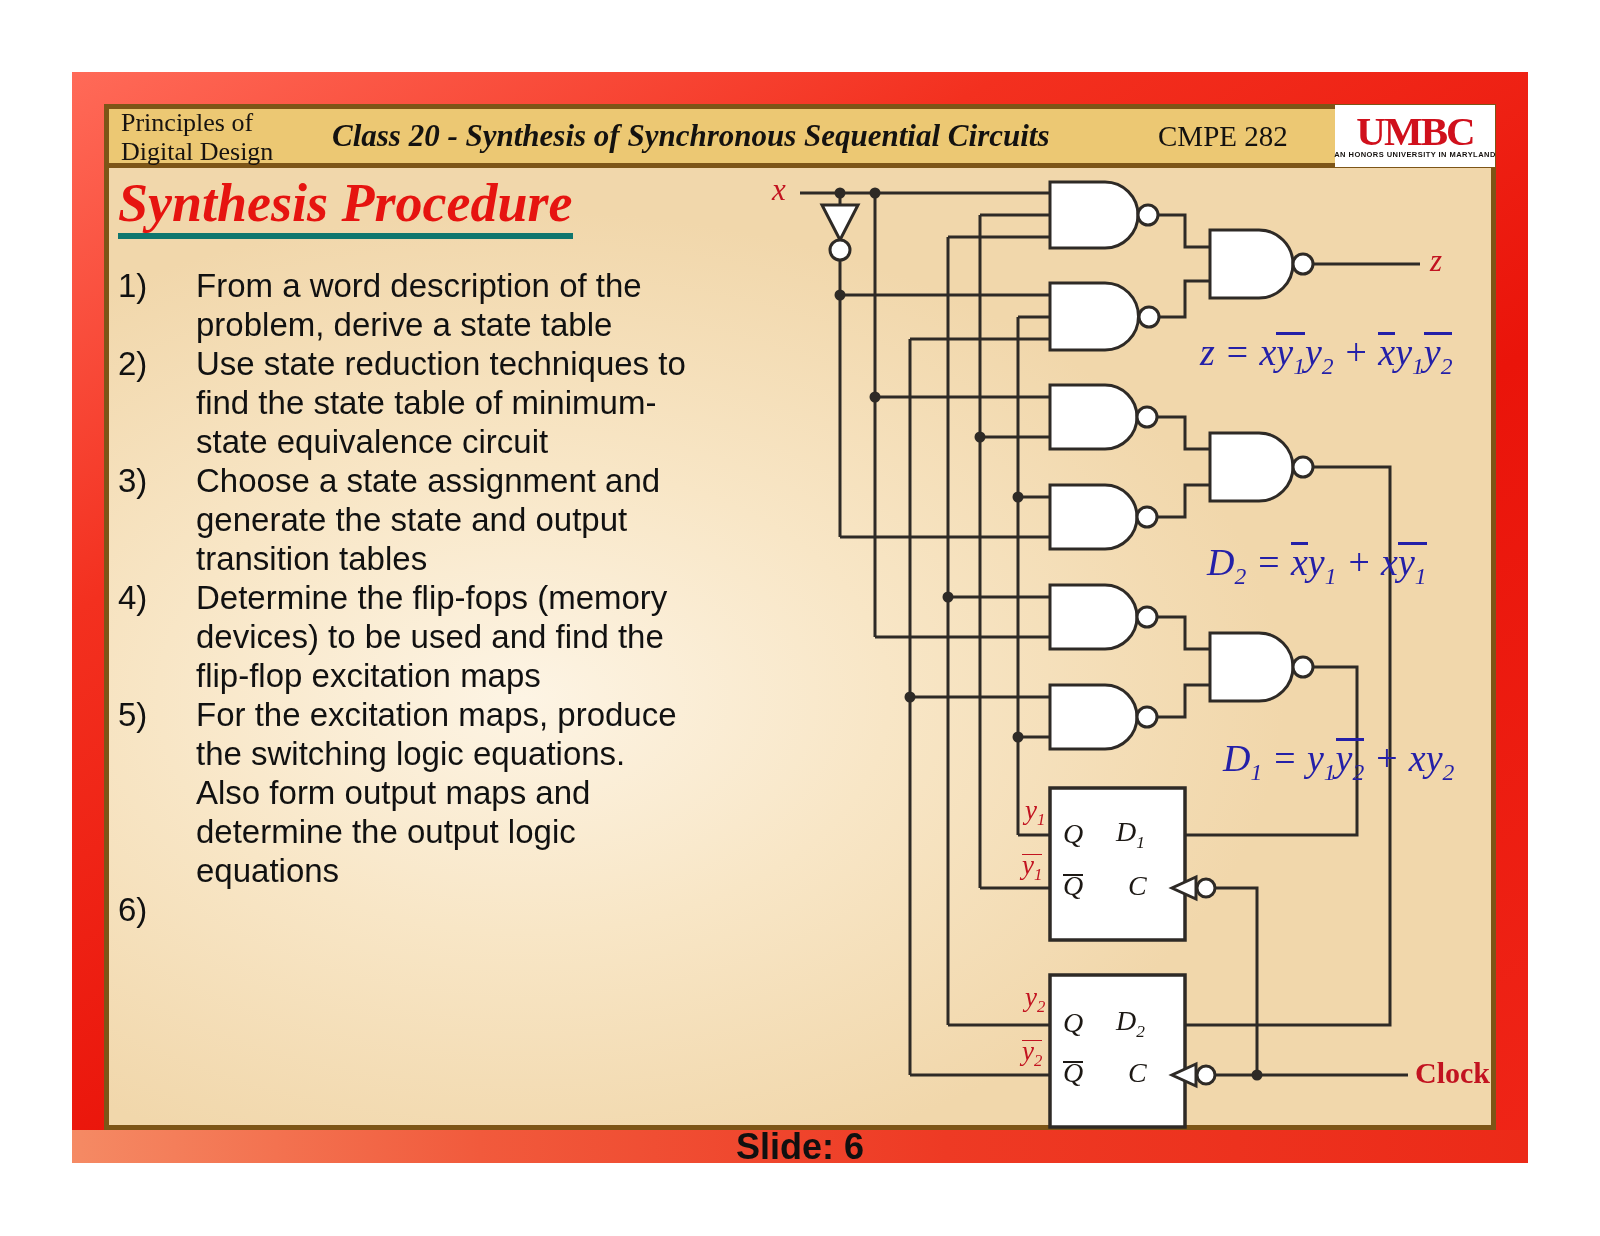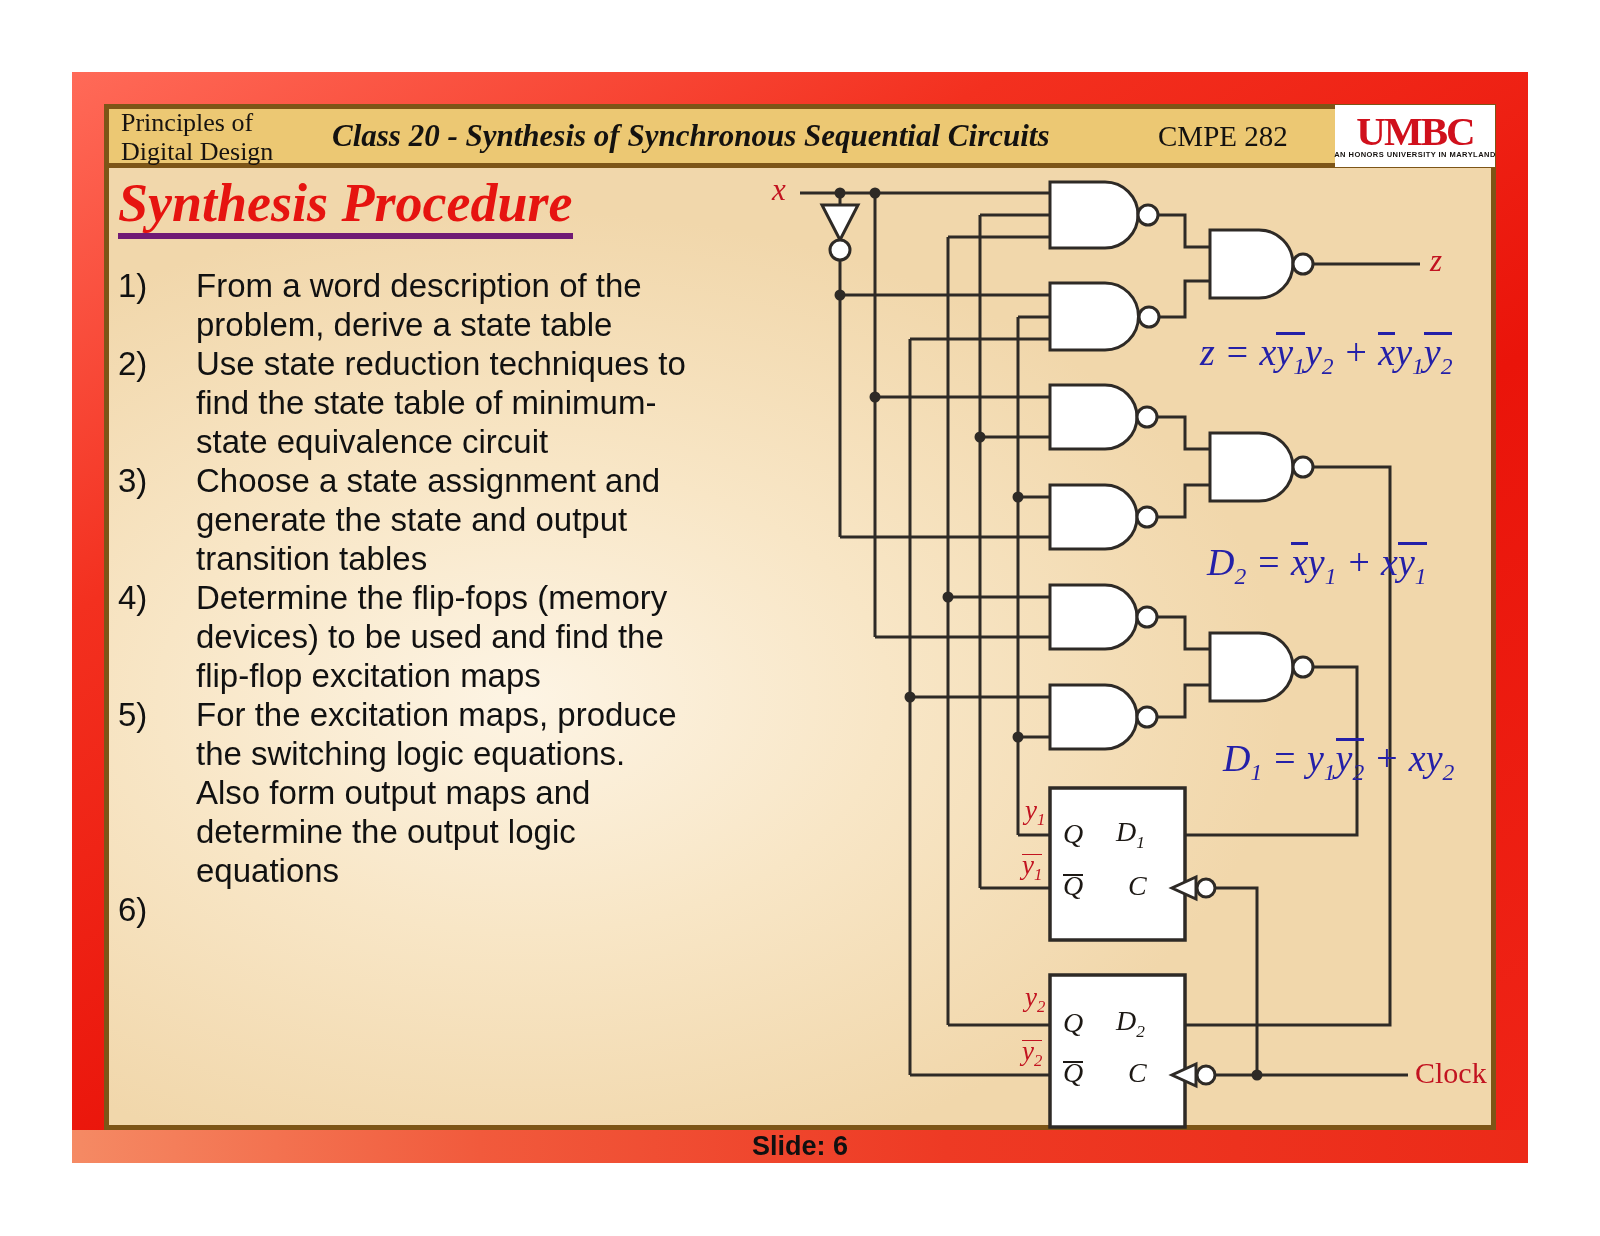--- a/index.html
+++ b/index.html
@@ -45,21 +45,21 @@
     color:#d0101c;letter-spacing:-2px;text-align:right;
   }
   .logo-tagline{
     font-size:7.5px;font-weight:bold;letter-spacing:0.45px;color:#15110e;white-space:nowrap;
   }
   
   .page-title{
     position:absolute;left:118px;top:176px;
     font-family:"Liberation Serif",serif;font-style:italic;font-weight:bold;
     font-size:54px;color:#e61410;
-    border-bottom:6px solid #701a75;padding-bottom:3px;line-height:1.0;
+    border-bottom:6px solid #0f766e;padding-bottom:3px;line-height:1.0;
   }
   .steps{position:absolute;left:118px;top:266px;width:680px;}
   .step{position:relative;font-size:33px;line-height:39px;color:#111;}
   .step-num{position:absolute;left:0;top:0;}
   .step-text{display:block;margin-left:78px;white-space:pre-line;}
   
   .clabel{position:absolute;font-family:"Liberation Serif",serif;}
   .sig{font-style:italic;color:#c21320;font-size:31px;}
   .ffsig{font-style:italic;color:#c21320;font-size:27px;line-height:1;}
   .ffpin{font-style:italic;color:#1c1814;font-size:28px;line-height:1;}
@@ -67,21 +67,21 @@
   .clocklab{color:#c21320;font-size:30px;}
   sub{font-size:0.62em;line-height:0;}
   .bar{position:relative;display:inline-block;}
   .bar::after{content:'';position:absolute;left:0;right:0;top:0.06em;height:0.07em;background:currentColor;}
   
   .footer-band{
     position:absolute;left:72px;top:1130px;width:1456px;height:33px;
     background:linear-gradient(90deg,#f58a64 0%,#f15a3c 28%,#ee3a24 60%,#ec2a18 100%);
     display:flex;align-items:center;justify-content:center;
   }
-  .footer-label{font-size:27px;font-weight:bold;color:#101010;}
+  .footer-label{font-size:36px;font-weight:bold;color:#101010;}
   svg.circuit{position:absolute;left:0;top:0;pointer-events:none;}
 </style>
 </head>
 <body>
 
 <div class="slide"></div>
 <div class="content"></div>
 
 <div class="header-band"></div>
 <div class="course-name">Principles of
@@ -217,21 +217,21 @@
       <circle cx="1018" cy="497" r="5.5"></circle>
     <circle cx="948" cy="597" r="5.5"></circle>
       <circle cx="910" cy="697" r="5.5"></circle>
     <circle cx="1018" cy="737" r="5.5"></circle>
       <circle cx="1257" cy="1075" r="5.5"></circle>
   </g>
 </svg>
 
 <div class="clabel sig" style="left:772px;top:172px;">x</div>
 <div class="clabel sig" style="left:1430px;top:243px;">z</div>
-<div class="clabel clocklab" style="left:1415px;top:1056px;">Clock</div>
+<div class="clabel clocklab" style="left:1415px;top:1056px;font-weight:bold;">Clock</div>
 
 <div class="clabel eq" style="left:1200px;top:330px;"><span>z = x</span><span class="bar">y<sub>1</sub></span><span>y<sub>2</sub></span><span> + </span><span class="bar">x</span><span>y<sub>1</sub></span><span class="bar">y<sub>2</sub></span></div>
 <div class="clabel eq" style="left:1207px;top:540px;"><span>D<sub>2</sub></span><span> = </span><span class="bar">x</span><span>y<sub>1</sub></span><span> + </span><span>x</span><span class="bar">y<sub>1</sub></span></div>
 <div class="clabel eq" style="left:1223px;top:736px;"><span>D<sub>1</sub></span><span> = </span><span>y<sub>1</sub></span><span class="bar">y<sub>2</sub></span><span> + </span><span>x</span><span>y<sub>2</sub></span></div>
 
 <div class="clabel ffsig" style="left:1025px;top:797px;"><span>y<sub>1</sub></span></div>
 <div class="clabel ffsig" style="left:1022px;top:852px;"><span class="bar">y<sub>1</sub></span></div>
 <div class="clabel ffpin" style="left:1063px;top:820px;"><span>Q</span></div>
 <div class="clabel ffpin" style="left:1116px;top:818px;"><span>D<sub>1</sub></span></div>
 <div class="clabel ffpin" style="left:1063px;top:872px;"><span class="bar">Q</span></div>

